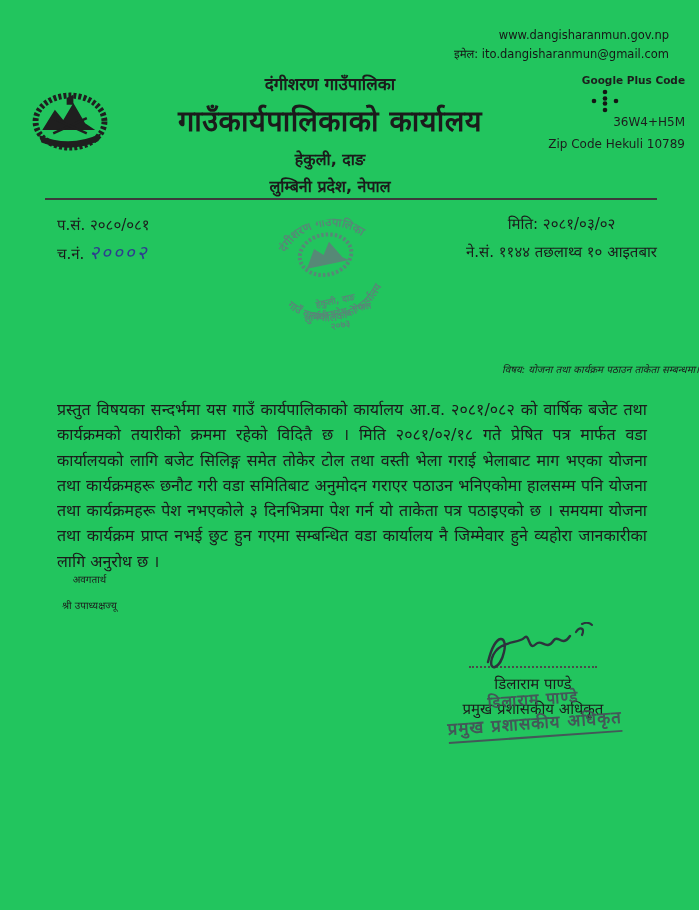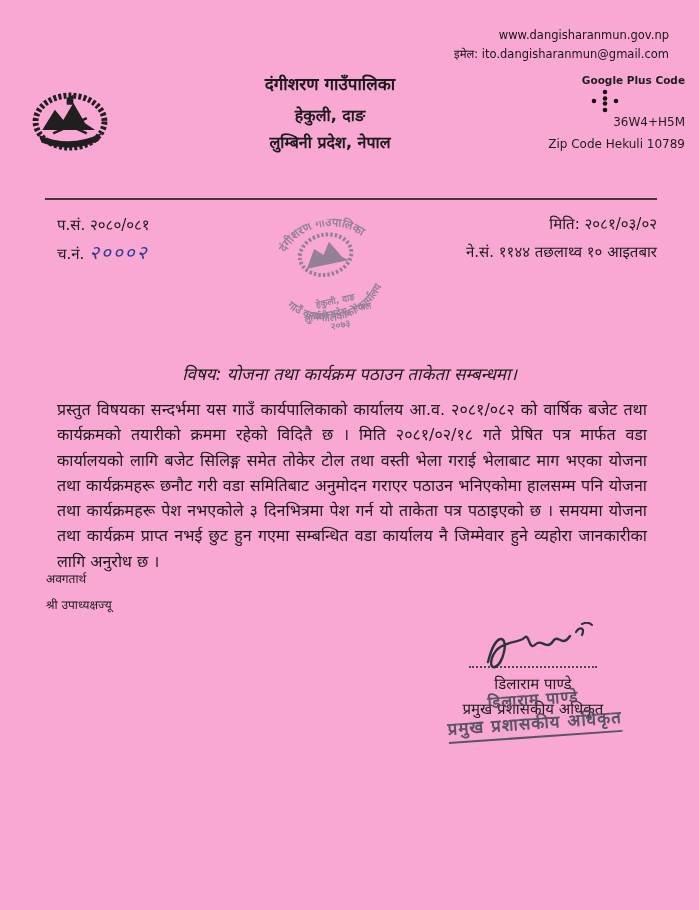--- a/index.html
+++ b/index.html
@@ -1,21 +1,21 @@
 <!DOCTYPE html>
 <html><head>
 <meta charset="utf-8">
 <style>
   * { margin: 0; padding: 0; box-sizing: border-box; }
   html,body { background:#e8e8e8; }
   .page {
     position: relative;
     width: 699px; height: 910px;
     margin: 0 auto;
-    background: #f9a8d4;
+    background: #22c55e;
     font-family: "DejaVu Sans", "Liberation Sans", sans-serif;
     color: #1b1b1b;
     overflow: hidden;
   }
   
   .contact { position:absolute; top:26px; right:30px; text-align:right; font-size:11.5px; line-height:19px; color:#161616; }
   
   .hdr { position:absolute; left:110px; top:72px; width:440px; text-align:center; }
   .hdr .muni   { font-size:17px; font-weight:600; }
   .hdr .office { font-size:29px; font-weight:bold; margin-top:5px; letter-spacing:.5px; }
@@ -27,31 +27,31 @@
   .pluscode { position:absolute; right:14px; top:74px; width:160px; text-align:right; color:#1d1d1d; }
   .pluscode .lbl { font-size:10.5px; font-weight:bold; }
   .pluscode .dots { margin:2px auto 0; width:40px; height:26px; display:block; }
   .pluscode .code { font-size:12px; margin-top:1px; }
   .pluscode .zip  { font-size:12px; margin-top:8px; }
   
   .rule { position:absolute; top:198px; left:45px; width:612px; border-top:2.5px solid #3b3b3b; }
   
   .refs  { position:absolute; left:57px;  top:212px; font-size:15px; line-height:27px; }
   .refs .hand { font-family:"DejaVu Serif", serif; font-style:italic; font-size:19px; color:#2e3d8f; letter-spacing:2px; }
-  .dates { position:absolute; right:42px; top:210px; font-size:15px; line-height:28px; text-align:right; }
+  .dates { position:absolute; right:42px; top:210px; font-size:15px; line-height:28px; text-align:center; }
   
   .seal { position:absolute; left:252px; top:220px; width:160px; height:130px; opacity:.72; transform:rotate(-12deg); }
   
   .to { position:absolute; left:57px; top:286px; font-size:15.5px; line-height:27px; }
   
-  .subject { position:absolute; left:0; top:362px; width:699px; text-align:center; font-size:17px; font-style:italic; }
+  .subject { position:absolute; left:0; top:362px; width:699px; text-align:right; font-size:10px; font-style:italic; }
   
   .body-text { position:absolute; left:57px; top:397px; width:590px; font-size:16px; line-height:25.3px; text-align:justify; }
   
-  .cc { position:absolute; left:46px; top:567px; font-size:12px; line-height:25.5px; }
+  .cc { position:absolute; left:62px; top:567px; font-size:10px; line-height:25.5px;text-align:center; }
   
   .sig { position:absolute; left:408px; top:622px; width:250px; text-align:center; }
   .sig .ink { display:block; margin:0 auto -8px; }
   .sig .dotline { width:128px; margin:0 auto; border-bottom:2.5px dotted #4a4a4a; height:0; }
   .sig .name  { font-size:15px; margin-top:5px; }
   .sig .title { font-size:15px; margin-top:5px; }
   .stamp {
     position:absolute; left:6px; top:66px; width:240px;
     transform:rotate(-4deg);
     color:#474d58; opacity:.9; font-weight:bold; text-align:center;
@@ -76,20 +76,21 @@
     <ellipse cx="50" cy="42" rx="41" ry="31" fill="none" stroke="#1f1f1f" stroke-width="7" stroke-dasharray="3.5 2.5"></ellipse>
     <polygon points="17,52 32,28 42,40 54,20 68,44 80,52" fill="#1f1f1f"></polygon>
     <polygon points="46,14 54,10 54,22 46,22" fill="#1f1f1f"></polygon>
     <path d="M13 58 Q50 74 87 56 L84 65 Q50 80 16 67 Z" fill="#1f1f1f"></path>
     <line x1="30" y1="56" x2="70" y2="38" stroke="#1f1f1f" stroke-width="3"></line>
     <line x1="30" y1="38" x2="70" y2="56" stroke="#1f1f1f" stroke-width="3"></line>
   </svg>
 
   <div class="hdr">
     <div class="muni">दंगीशरण गाउँपालिका</div>
+    <div class="office">गाउँकार्यपालिकाको कार्यालय</div>
     <div class="addr1">हेकुली, दाङ</div>
     <div class="addr2">लुम्बिनी प्रदेश, नेपाल</div>
   </div>
 
   <div class="pluscode">
     <div class="lbl">Google Plus Code</div>
     <svg class="dots" viewBox="0 0 40 26" aria-hidden="true">
       <circle cx="20" cy="4" r="2.3" fill="#141414"></circle>
       <circle cx="9" cy="13" r="2.3" fill="#141414"></circle>
       <circle cx="20" cy="10.5" r="2.3" fill="#141414"></circle>

